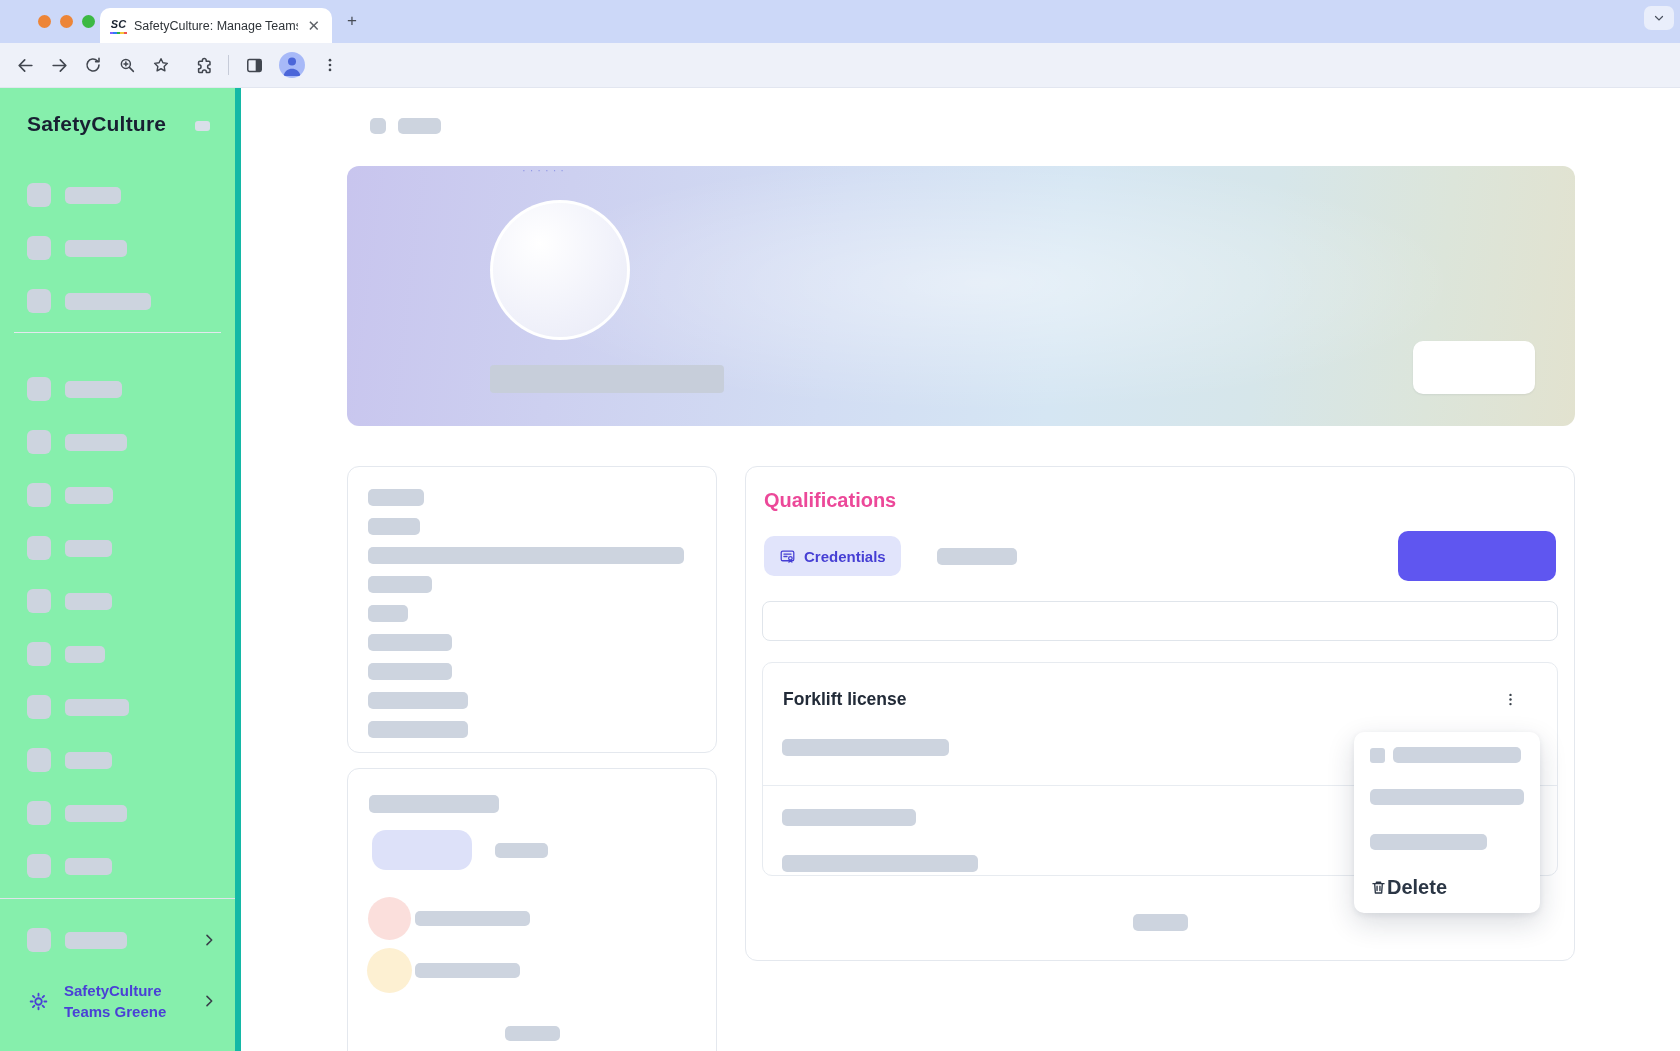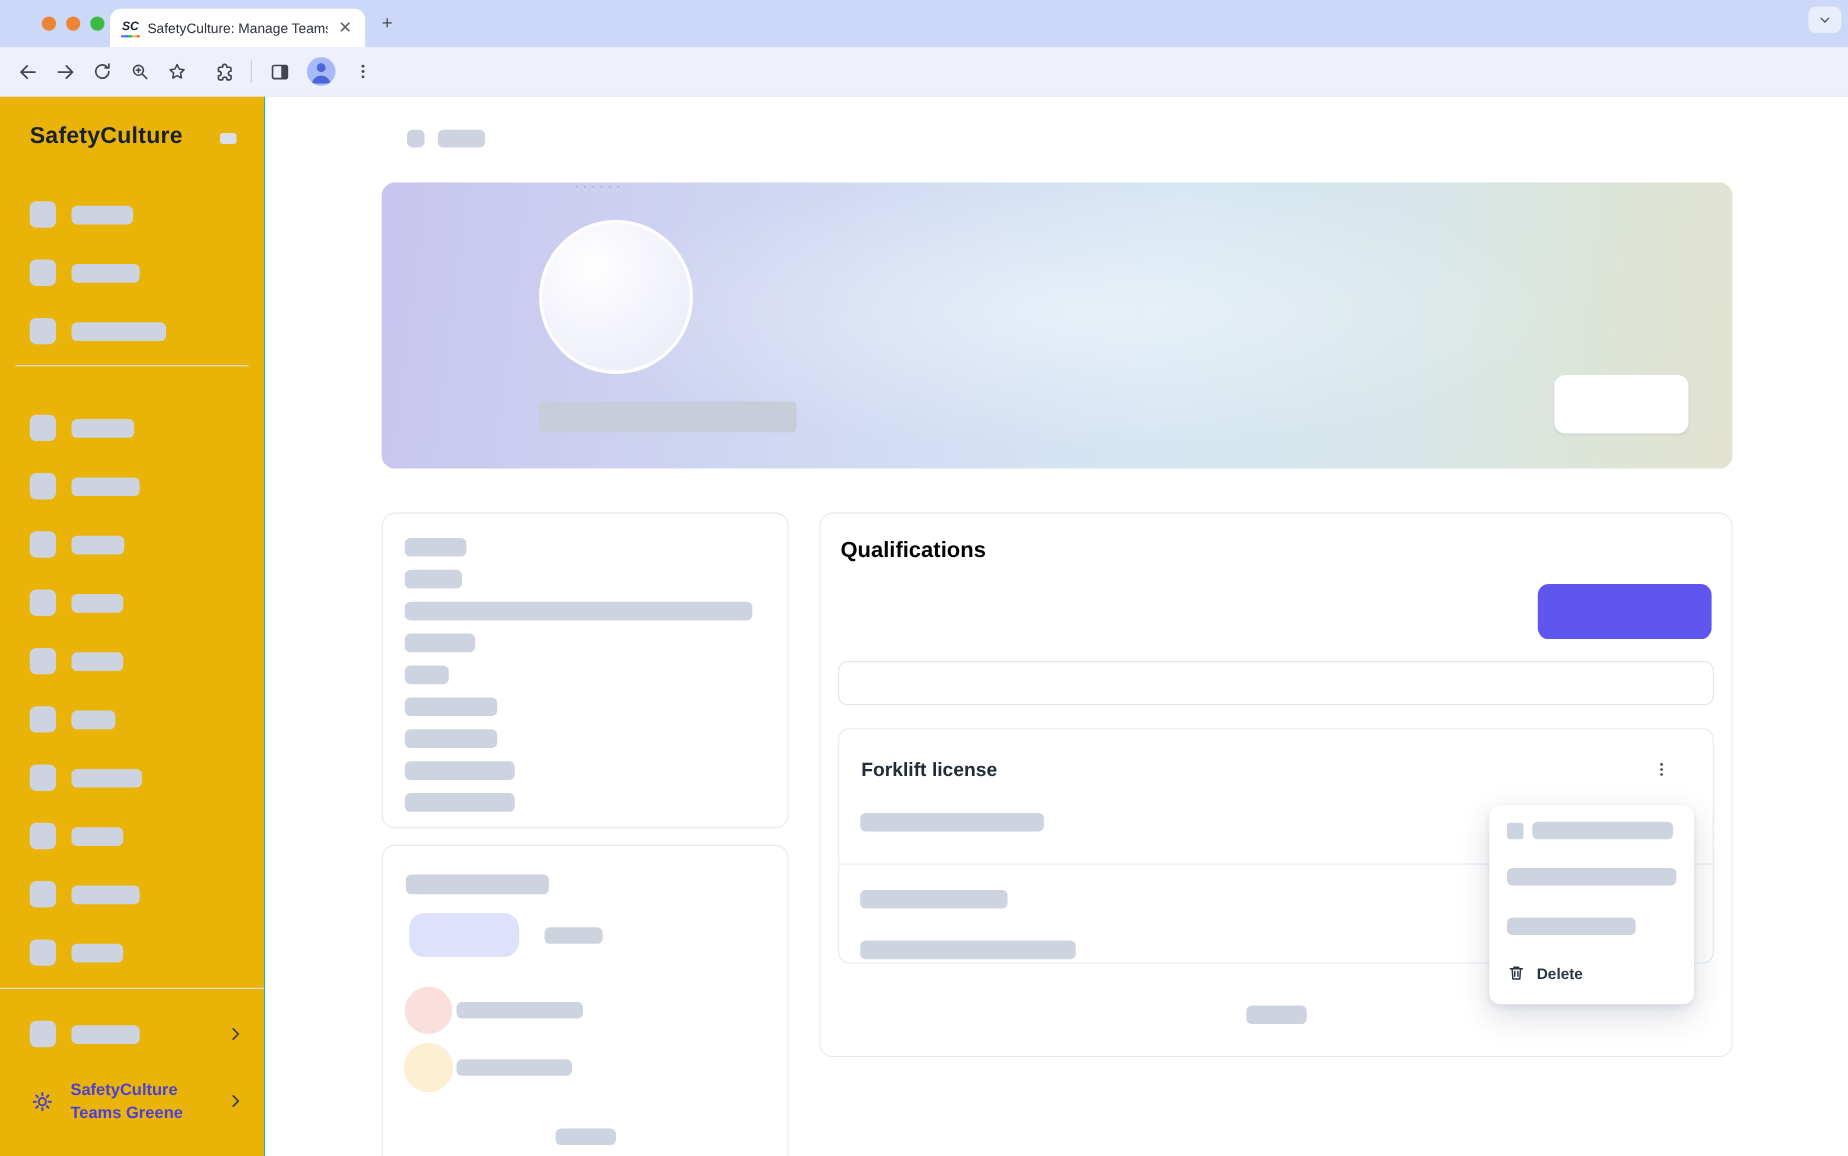--- a/index.html
+++ b/index.html
@@ -40,21 +40,21 @@
     flex:1; height:32px; margin:0 8px; background:#e6eaf6; border-radius:16px;
     display:flex; align-items:center; padding:0 14px; gap:10px; min-width:0;
   }
   .url-text { font-size:13px; color:#3d4349; white-space:nowrap; overflow:hidden; flex:1; }
   .tool-sep { width:1px; height:20px; background:#c6cbd8; margin:0 6px; }
   .avatar-btn { width:26px; height:26px; border-radius:50%; background:#a7b9f8; overflow:hidden; display:flex; align-items:flex-end; justify-content:center; }
   
   .app { display:flex; height:963px; }
   .sidebar {
     position:relative; width:241px; flex:0 0 241px; height:100%;
-    background:#eab308; border-right:1px solid #14b8a6;
+    background:#86efac; border-right:6px solid #14b8a6;
   }
   .brand { position:absolute; left:27px; top:24px; font-size:21px; font-weight:700; color:#182032; letter-spacing:.2px; }
   .collapse-pill { position:absolute; right:25px; top:33px; width:15px; height:10px; border-radius:3px; background:#d9dfe9; }
   .sk { background:#cdd4df; border-radius:5px; }
   .nav-row { position:absolute; left:27px; display:flex; align-items:center; gap:14px; }
   .nav-ico { width:24px; height:24px; border-radius:6px; background:#cdd4df; }
   .nav-bar { height:17px; border-radius:5px; background:#cdd4df; }
   .side-divider { position:absolute; left:14px; right:14px; height:1px; background:#e4e8ef; }
   .side-bottom-edge {
     position:absolute; left:0; right:0; top:810px; height:1px; background:#dfe3ea;
@@ -87,21 +87,21 @@
   .banner-btn {
     position:absolute; right:40px; top:175px; width:122px; height:53px; border-radius:10px;
     background:#fff; box-shadow:0 1px 2px rgba(30,40,70,.08); z-index:1; border:none;
   }
   .card { position:absolute; background:#fff; border:1px solid #e4e8ee; border-radius:12px; }
   .card-left1 { left:106px; top:378px; width:370px; height:287px; padding:22px 20px; }
   .card-left1 .sk { height:17px; margin-bottom:12px; }
   .card-left2 { left:106px; top:680px; width:370px; height:371px; }
   .chip-lav { position:absolute; left:24px; top:61px; width:100px; height:40px; border-radius:14px; background:#dde1f9; }
   .qual-card { left:504px; top:378px; width:830px; height:495px; padding:16px; }
-  .qual-title { font-size:20px; font-weight:700; color:#000000; margin:6px 0 0 2px; }
+  .qual-title { font-size:20px; font-weight:700; color:#ec4899; margin:6px 0 0 2px; }
   .tabs-row { position:absolute; left:18px; top:69px; display:flex; align-items:center; gap:36px; }
   .cred-chip {
     display:flex; align-items:center; gap:8px; height:40px; padding:0 15px;
     background:#e1e4fb; color:#463fd4; border-radius:10px; font-size:15px; font-weight:600;
   }
   .qual-btn { position:absolute; right:18px; top:64px; width:158px; height:50px; border-radius:10px; background:#5f56f0; border:none; }
   .filter-box { position:absolute; left:16px; top:134px; width:796px; height:40px; border:1px solid #e0e5eb; border-radius:8px; background:#fff; }
   .license-card { position:absolute; left:16px; top:195px; width:796px; height:214px; border:1px solid #e7ebf0; border-radius:10px; background:#fff; }
   .license-title { position:absolute; left:20px; top:26px; font-size:17.5px; font-weight:600; color:#222b38; }
   .kebab-btn { position:absolute; right:33px; top:22px; width:28px; height:28px; display:flex; align-items:center; justify-content:center; color:#3a424c; border-radius:50%; }
@@ -109,21 +109,21 @@
   .pagination-sk { position:absolute; left:387px; top:447px; width:55px; height:17px; }
   
   .ctx-menu {
     position:absolute; left:1113px; top:644px; width:186px; height:181px; background:#fff;
     border-radius:10px; box-shadow:0 10px 28px rgba(25,35,60,.16), 0 2px 6px rgba(25,35,60,.08);
     padding:15px 16px; z-index:5;
   }
   .ctx-row1 { display:flex; align-items:center; gap:8px; margin-bottom:26px; }
   .ctx-sq { width:15px; height:15px; border-radius:3px; }
   .ctx-bar { height:16px; }
-  .ctx-delete { display:flex; align-items:center; gap:10px; margin-top:26px; color:#2b3645; font-size:14px; font-weight:600; }
+  .ctx-delete { display:flex; align-items:center; margin-top:26px; color:#2b3645; font-size:20px; font-weight:600; }
   svg { display:block; }
 </style>
 </head>
 <body>
 
 <div class="tabstrip">
   <div class="traffic">
     <span class="tl-close"></span>
     <span class="tl-min"></span>
     <span class="tl-zoom"></span>
@@ -322,20 +322,34 @@
       <div style="position:absolute;left:20px;top:128px;width:43px;height:43px;border-radius:50%;background:#fbdfdc;"></div>
       <div class="sk" style="position:absolute;left:67px;top:142px;width:115px;height:15px;"></div>
       <div style="position:absolute;left:19px;top:179px;width:45px;height:45px;border-radius:50%;background:#fdf0d2;"></div>
       <div class="sk" style="position:absolute;left:67px;top:194px;width:105px;height:15px;"></div>
       <div class="sk" style="position:absolute;left:157px;top:257px;width:55px;height:15px;"></div>
     </div>
 
     <div class="card qual-card">
       <div class="qual-title">Qualifications</div>
 
+      <div class="tabs-row">
+        <span class="cred-chip">
+          <span>
+            <svg width="17" height="17" viewBox="0 0 20 20" fill="none" stroke="currentColor" stroke-width="1.5" stroke-linecap="round">
+                <rect x="2.6" y="3.6" width="14.8" height="11.4" rx="1.8"></rect>
+                <path d="M5.8 7.2h8.4M5.8 10h3.6"></path>
+                <circle cx="13.4" cy="12.2" r="2.1" fill="#e1e4fb"></circle>
+                <path d="M12.5 14l-.5 2.3 1.4-.8 1.4.8-.5-2.3"></path>
+              </svg>
+          </span>
+          <span>Credentials</span>
+        </span>
+        <span class="sk" style="width:80px;height:17px;"></span>
+      </div>
       <button class="qual-btn"></button>
 
       <div class="filter-box"></div>
 
       <div class="license-card">
         <div class="license-title">Forklift license</div>
         <span class="kebab-btn">
           <svg width="17" height="17" viewBox="0 0 24 24" fill="currentColor">
               <circle cx="12" cy="5.5" r="1.7"></circle>
               <circle cx="12" cy="12" r="1.7"></circle>

